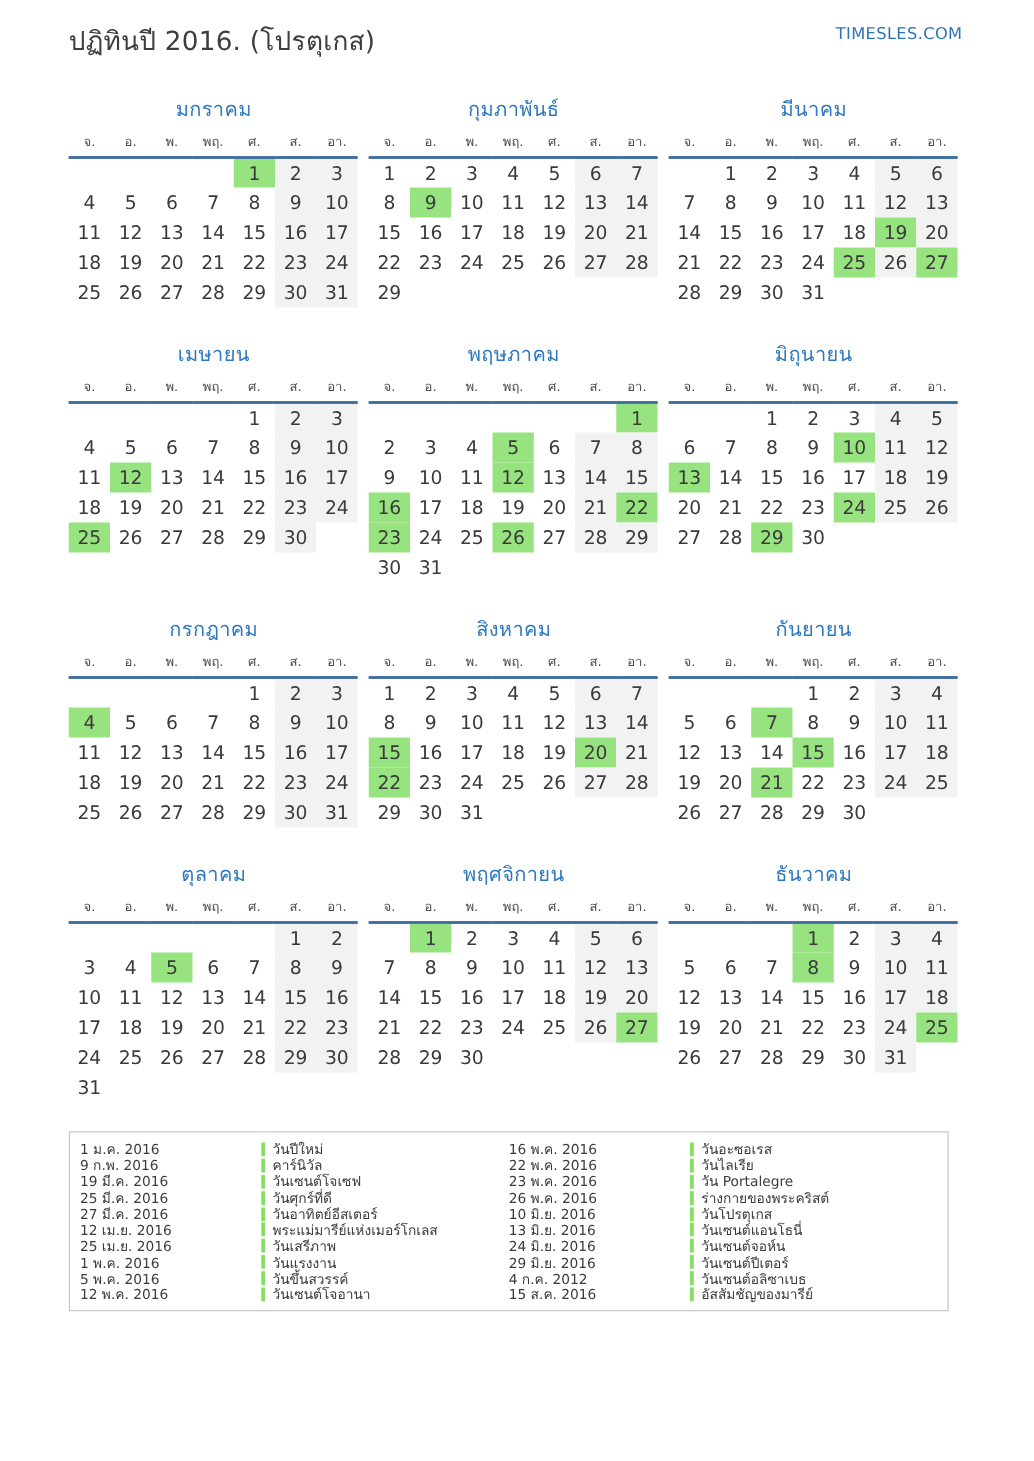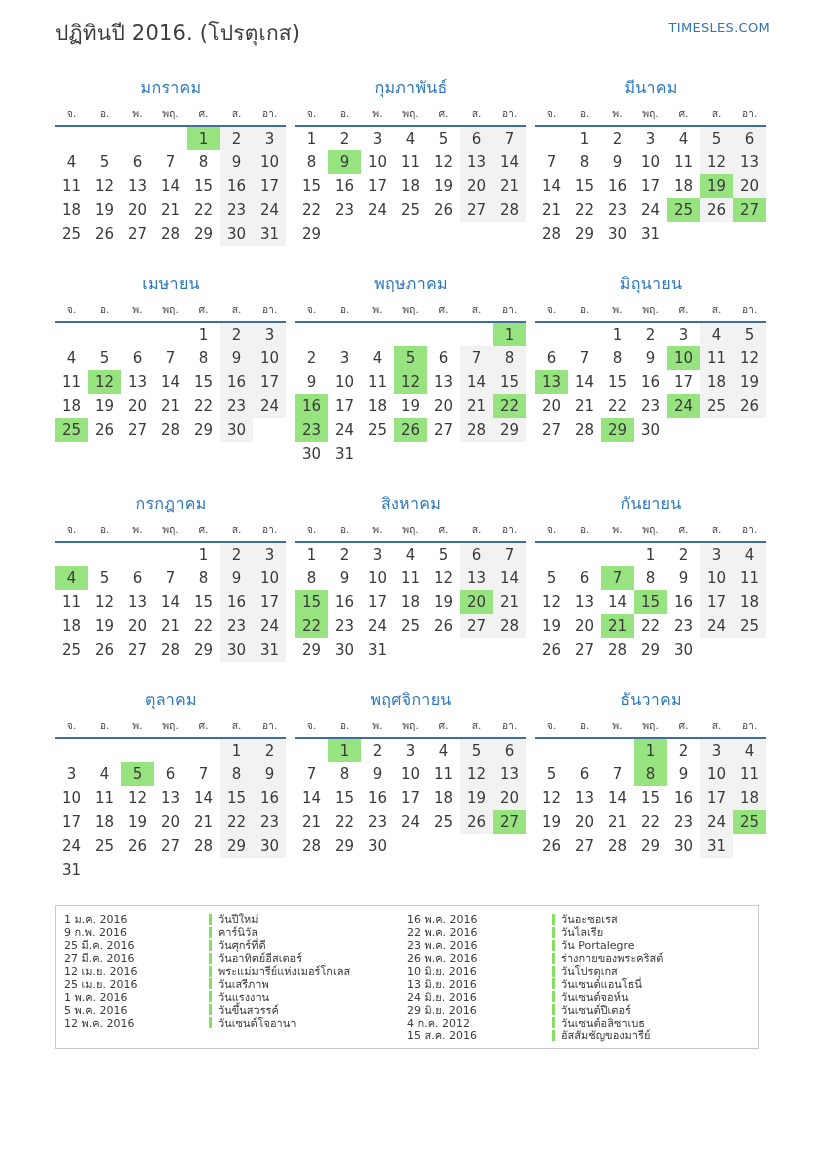--- a/index.html
+++ b/index.html
@@ -851,20 +851,24 @@
     <div class="lcol">
         <div class="lrow">
           <span class="ldate">1 ม.ค. 2016</span>
           <span class="lname"><i class="bar"></i>วันปีใหม่</span>
         </div>
         <div class="lrow">
           <span class="ldate">9 ก.พ. 2016</span>
           <span class="lname"><i class="bar"></i>คาร์นิวัล</span>
         </div>
         <div class="lrow">
+          <span class="ldate">19 มี.ค. 2016</span>
+          <span class="lname"><i class="bar"></i>วันเซนต์โจเซฟ</span>
+        </div>
+        <div class="lrow">
           <span class="ldate">25 มี.ค. 2016</span>
           <span class="lname"><i class="bar"></i>วันศุกร์ที่ดี</span>
         </div>
         <div class="lrow">
           <span class="ldate">27 มี.ค. 2016</span>
           <span class="lname"><i class="bar"></i>วันอาทิตย์อีสเตอร์</span>
         </div>
         <div class="lrow">
           <span class="ldate">12 เม.ย. 2016</span>
           <span class="lname"><i class="bar"></i>พระแม่มารีย์แห่งเมอร์โกเลส</span>

